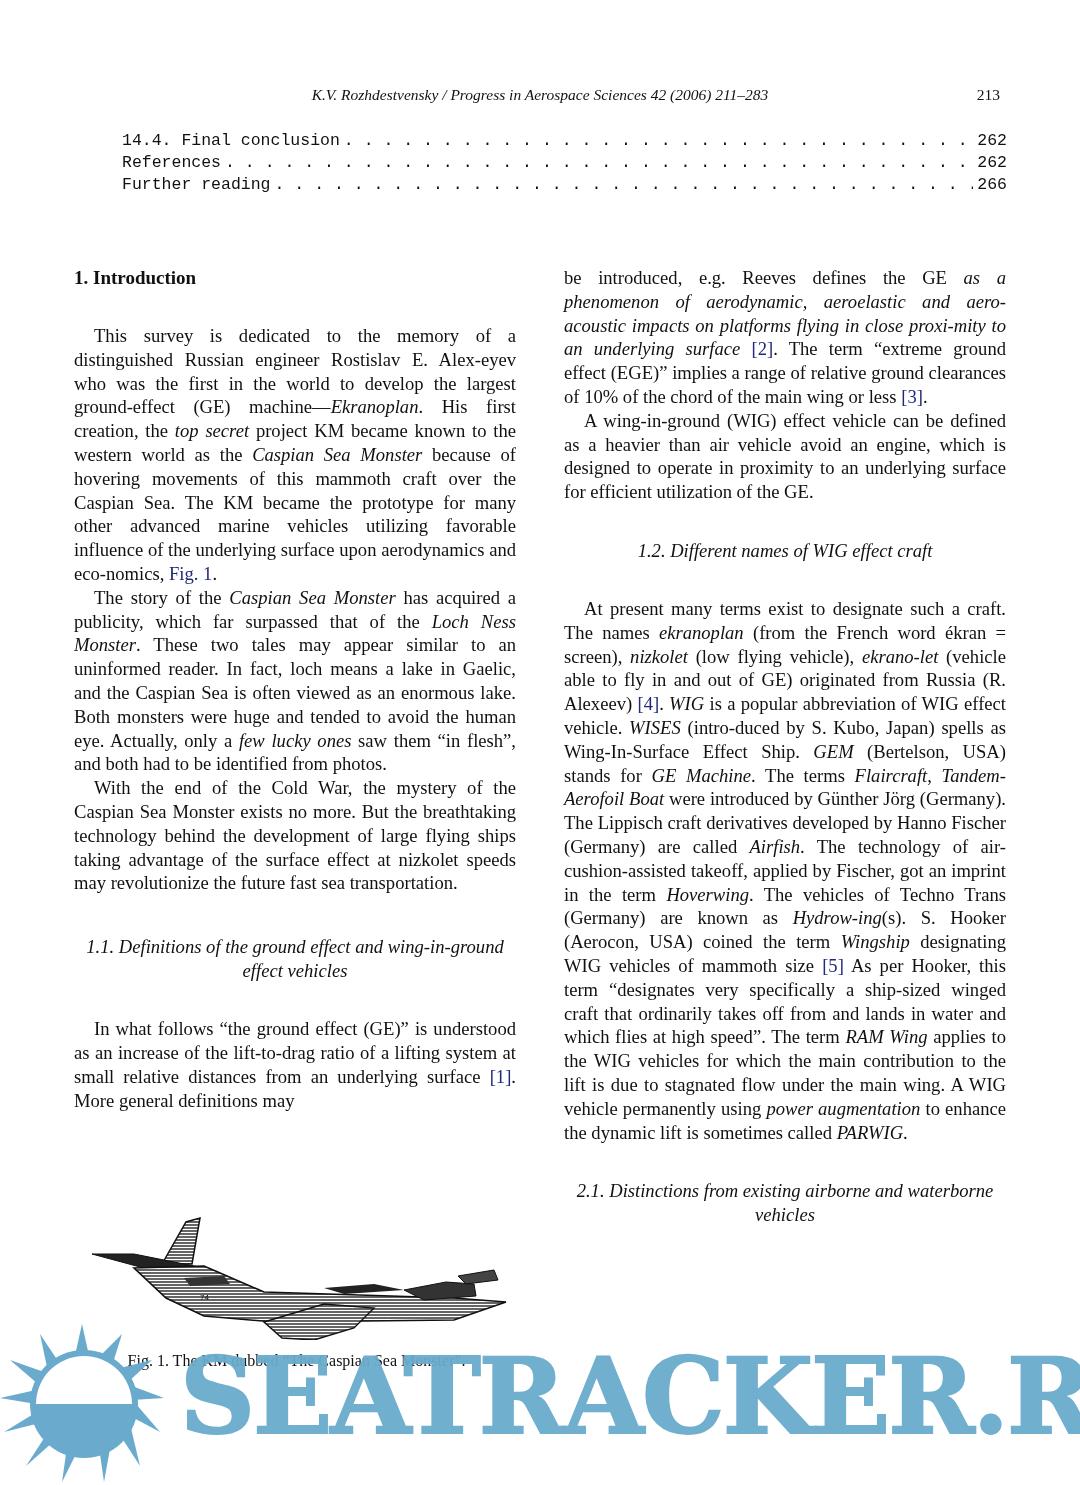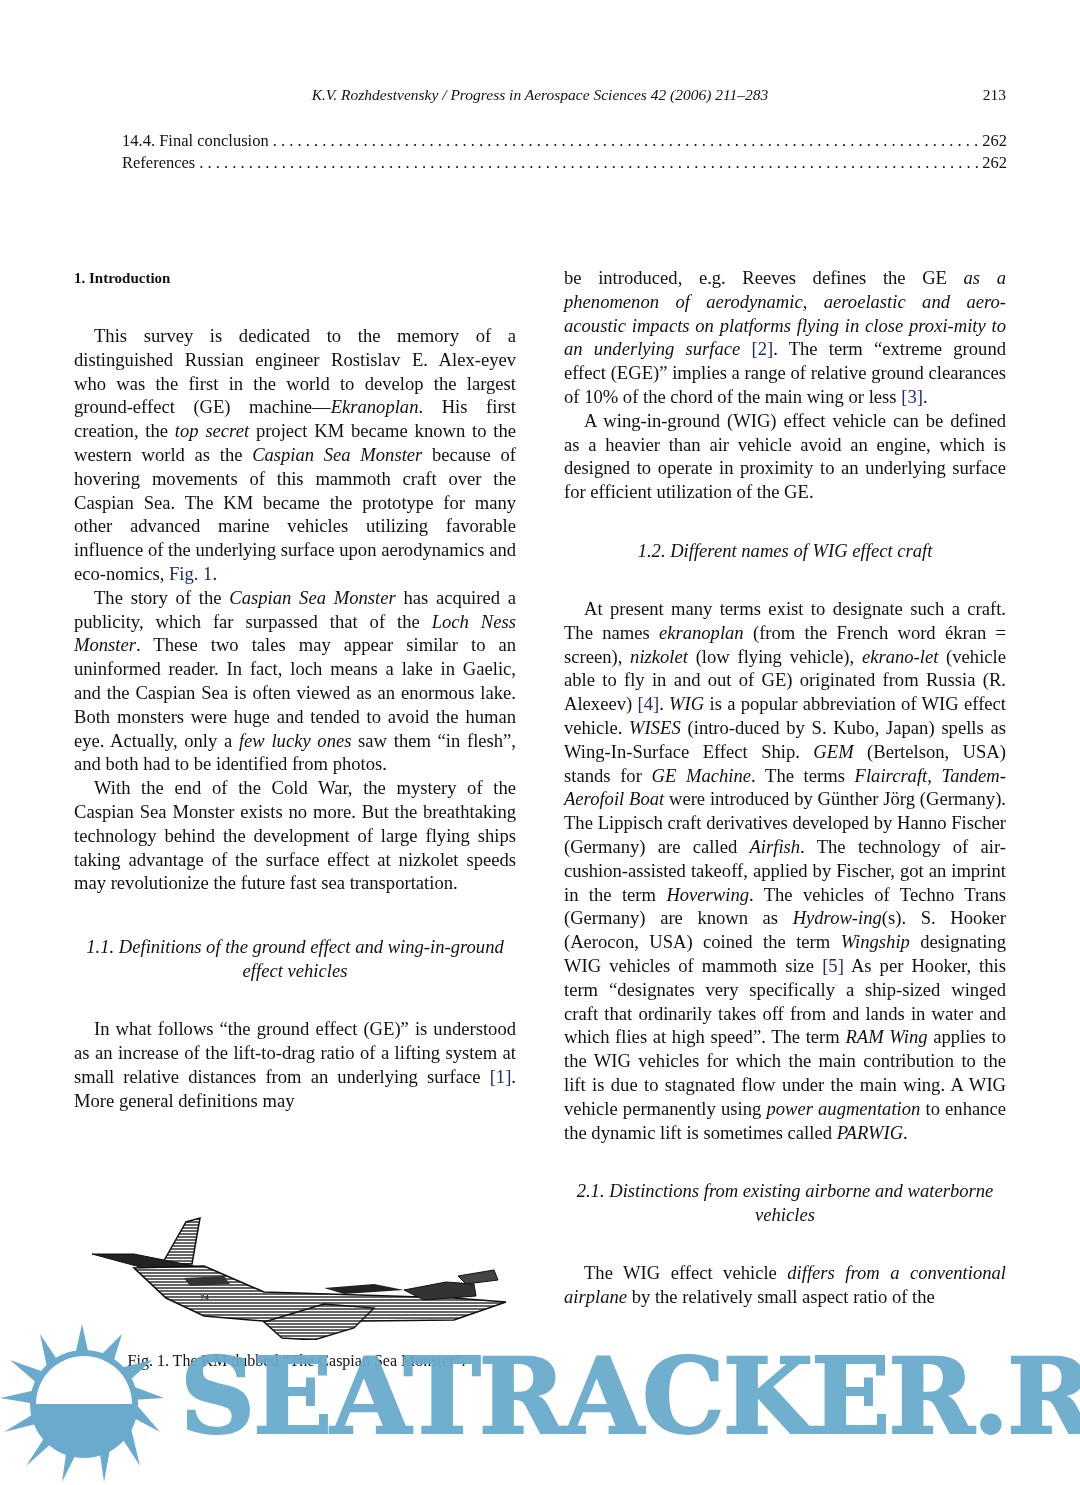--- a/index.html
+++ b/index.html
@@ -5,35 +5,35 @@
   html, body { margin: 0; padding: 0; background: #ffffff; }
   body {
     width: 1080px; height: 1485px; position: relative; overflow: hidden;
     font-family: "Liberation Serif", "DejaVu Serif", serif; color: #111;
   }
   .running-head {
     position: absolute; top: 86px; left: 0; width: 1080px; height: 24px;
     font-size: 15.5px; font-style: italic;
   }
   .running-head .journal { position: absolute; left: 0; width: 1080px; text-align: center; top: 0; }
-  .running-head .pageno { position: absolute; right: 74px; top: 0; font-style: normal; }
+  .running-head .pageno { position: absolute; right: 80px; top: 0; font-style: normal; }
 
   .toc { position: absolute; top: 130px; left: 122px; width: 885px; font-size: 16.5px; }
-  .toc-row { display: flex; align-items: baseline; height: 22px; line-height: 22px; }
+  .toc-row { display: flex; align-items: baseline; height: 22px; line-height: 22px; font-family: Liberation Mono, monospace; }
   .toc-row .t { white-space: nowrap; }
   .toc-row .dots { flex: 1; overflow: hidden; white-space: nowrap; margin: 0 4px 0 4px; letter-spacing: 4.3px; }
   .toc-row .dots::before { content: ". . . . . . . . . . . . . . . . . . . . . . . . . . . . . . . . . . . . . . . . . . . . . . . . . . . . . . . . . . . . . . . . . . . . . . . . . . . . . . . . . . . . . . . . . . . . . . . . . . . . . . . . . . . . . . . . ."; letter-spacing: 0; }
   .toc-row .p { white-space: nowrap; text-align: center; }
 
   .col { position: absolute; font-size: 18.6px; line-height: 23.8px; text-align: justify; }
   .col-left { left: 74px; top: 266px; width: 442px; }
   .col-right { left: 564px; top: 266px; width: 442px; }
   .col p { margin: 0; text-indent: 20px; hyphens: manual; }
   .col p.noindent { text-indent: 0; }
-  .h1 { font-weight: bold; font-size: 15px; margin: 0 0 34px 0; line-height: 24px; }
+  .h1 { font-weight: bold; font-size: 19px; margin: 0 0 34px 0; line-height: 24px; }
   .h2 { font-style: italic; font-size: 18.6px; line-height: 24px; margin: 0 0 34px 0; text-align: center; }
   .gap-sec { height: 40px; }
   .gap-sec2 { height: 35px; }
   i, em { font-style: italic; margin-top: 12px; }
   a.ref { color: #1f2a78; text-decoration: none; }
 
   .figure { position: absolute; left: 74px; top: 1212px; width: 445px; height: 128px; }
   .fig-caption { position: absolute; left: 74px; top: 1352px; width: 445px; text-align: center; font-size: 16px; }
 
   .watermark { position: absolute; left: 0; top: 1320px; width: 1080px; height: 165px; pointer-events: none; }
@@ -55,20 +55,25 @@
 <div class="toc">
   <div class="toc-row">
     <span class="t">14.4.  Final conclusion</span>
     <span class="dots"></span>
     <span class="p">262</span>
   </div>
   <div class="toc-row">
     <span class="t">References</span>
     <span class="dots"></span>
     <span class="p">262</span>
+  </div>
+  <div class="toc-row">
+    <span class="t">Further reading</span>
+    <span class="dots"></span>
+    <span class="p">266</span>
   </div>
 </div>
 
 <div class="col col-left">
   <div class="h1">1.  Introduction</div>
 
   <p><span>This survey is dedicated to the memory of a distinguished Russian engineer Rostislav E. Alex-eyev who was the first in the world to develop the largest ground-effect (GE) machine—</span><i>Ekranoplan</i><span>. His first creation, the </span><i>top secret</i><span> project KM became known to the western world as the </span><i>Caspian Sea Monster</i><span> because of hovering movements of this mammoth craft over the Caspian Sea. The KM became the prototype for many other advanced marine vehicles utilizing favorable influence of the underlying surface upon aerodynamics and eco-nomics, </span><a class="ref">Fig. 1</a><span>.</span></p>
 
   <p><span>The story of the </span><i>Caspian Sea Monster</i><span> has acquired a publicity, which far surpassed that of the </span><i>Loch Ness Monster</i><span>. These two tales may appear similar to an uninformed reader. In fact, loch means a lake in Gaelic, and the Caspian Sea is often viewed as an enormous lake. Both monsters were huge and tended to avoid the human eye. Actually, only a </span><i>few lucky ones</i><span> saw them “in flesh”, and both had to be identified from photos.</span></p>
 
@@ -114,21 +119,20 @@
   <p>A wing-in-ground (WIG) effect vehicle can be defined as a heavier than air vehicle avoid an engine, which is designed to operate in proximity to an underlying surface for efficient utilization of the GE.</p>
 
   <div class="gap-sec2"></div>
   <div class="h2">1.2.  Different names of WIG effect craft</div>
 
   <p><span>At present many terms exist to designate such a craft. The names </span><i>ekranoplan</i><span> (from the French word ékran = screen), </span><i>nizkolet</i><span> (low flying vehicle), </span><i>ekrano-let</i><span> (vehicle able to fly in and out of GE) originated from Russia (R. Alexeev) </span><a class="ref">[4]</a><span>. </span><i>WIG</i><span> is a popular abbreviation of WIG effect vehicle. </span><i>WISES</i><span> (intro-duced by S. Kubo, Japan) spells as Wing-In-Surface Effect Ship. </span><i>GEM</i><span> (Bertelson, USA) stands for </span><i>GE Machine</i><span>. The terms </span><i>Flaircraft</i><span>, </span><i>Tandem-Aerofoil Boat</i><span> were introduced by Günther Jörg (Germany). The Lippisch craft derivatives developed by Hanno Fischer (Germany) are called </span><i>Airfish</i><span>. The technology of air-cushion-assisted takeoff, applied by Fischer, got an imprint in the term </span><i>Hoverwing</i><span>. The vehicles of Techno Trans (Germany) are known as </span><i>Hydrow-ing</i><span>(s). S. Hooker (Aerocon, USA) coined the term </span><i>Wingship</i><span> designating WIG vehicles of mammoth size </span><a class="ref">[5]</a><span> As per Hooker, this term “designates very specifically a ship-sized winged craft that ordinarily takes off from and lands in water and which flies at high speed”. The term </span><i>RAM Wing</i><span> applies to the WIG vehicles for which the main contribution to the lift is due to stagnated flow under the main wing. A WIG vehicle permanently using </span><i>power augmentation</i><span> to enhance the dynamic lift is sometimes called </span><i>PARWIG</i><span>.</span></p>
 
   <div class="gap-sec2"></div>
   <div class="h2">2.1.  Distinctions from existing airborne and waterborne vehicles</div>
 
-  <p><span>The WIG effect vehicle </span><i>differs from a conventional airplane</i><span> by the relatively small aspect ratio of the</span></p>
 </div>
 
 <div class="watermark">
   <svg width="180" height="165" viewBox="0 0 180 165" style="position:absolute;left:0;top:0;">
     <g fill="#6aabcd">
       <polygon points="82,4 90,40 74,40"></polygon>
       <polygon points="122,14 112,46 98,38"></polygon>
       <polygon points="152,40 128,62 120,48"></polygon>
       <polygon points="164,78 132,80 132,66"></polygon>
       <polygon points="160,112 130,96 136,84"></polygon>

